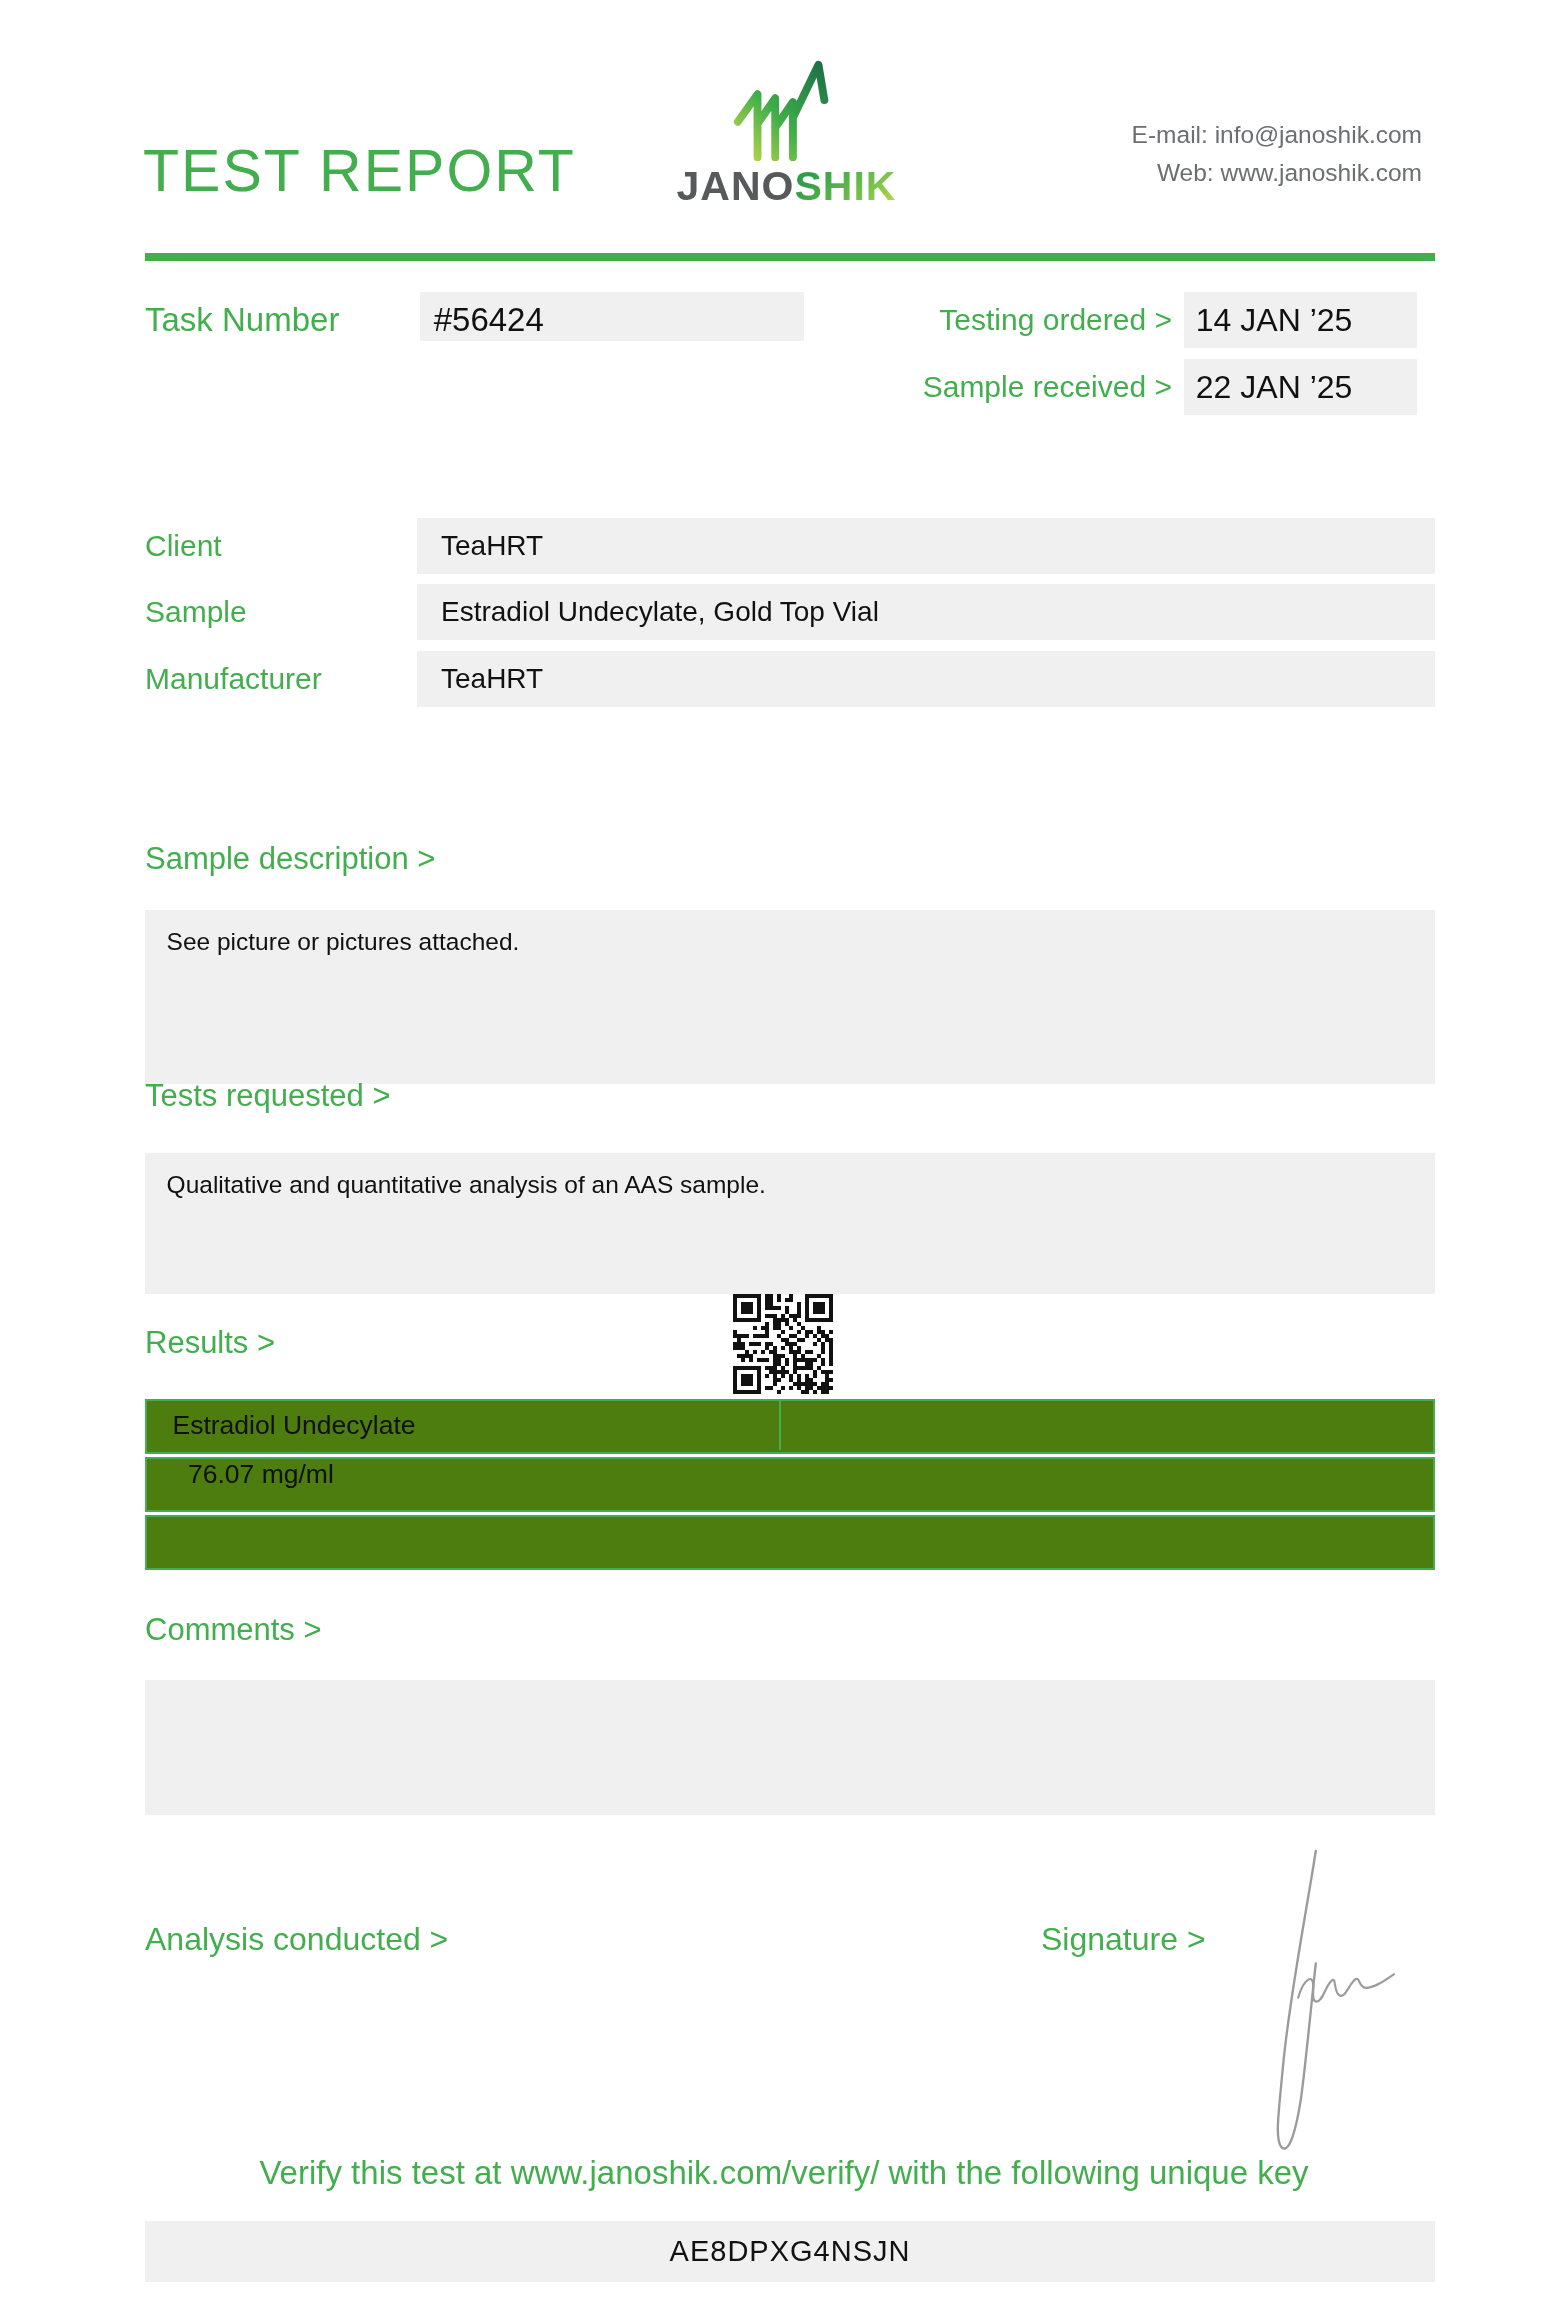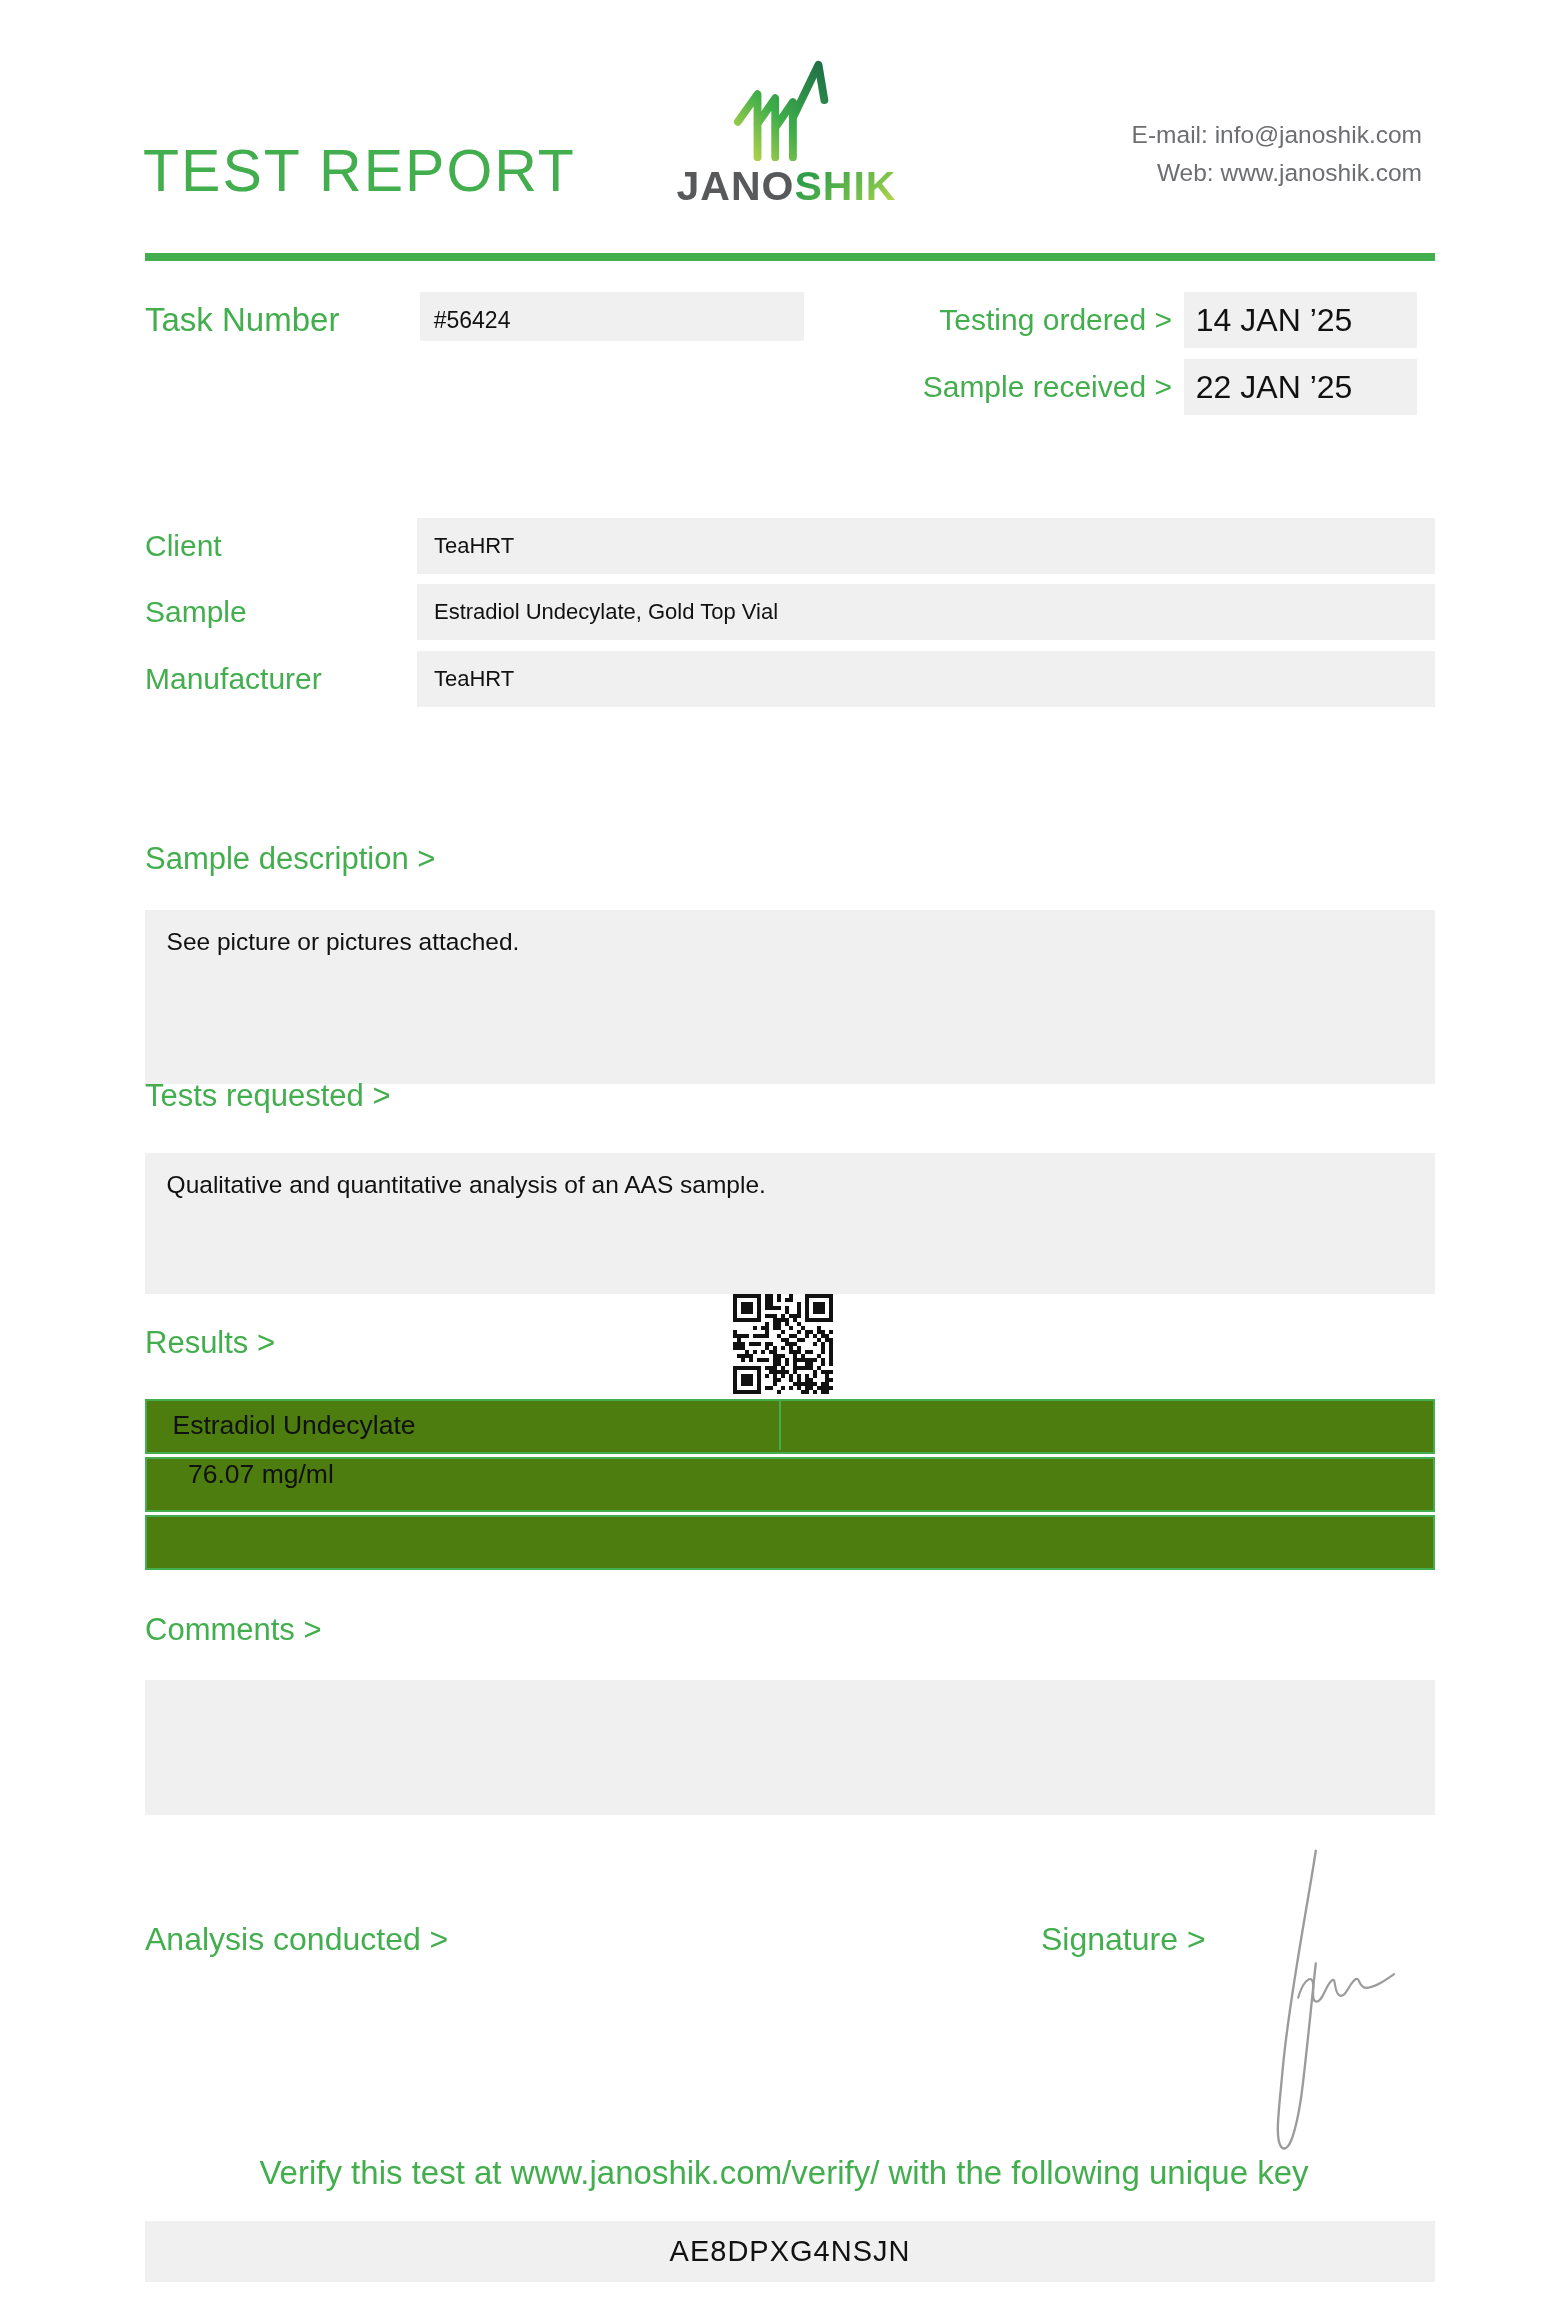--- a/index.html
+++ b/index.html
@@ -20,29 +20,29 @@
   .logo-icon{display:block;margin:0 auto;}
   .logotype{font-size:41px;font-weight:bold;letter-spacing:1px;line-height:43px;}
   .logotype .p1{color:var(--logo-gray);}
   .logotype .p2{background:linear-gradient(135deg,#2f9e49 20%,#7cc24b 70%,#c6da4a 100%);-webkit-background-clip:text;background-clip:text;color:transparent;}
   .contact{position:absolute;right:146px;top:116px;text-align:right;font-size:24.5px;line-height:38px;color:var(--contact-gray);}
   .rule{position:absolute;left:145px;top:253px;width:1290px;height:7.8px;background:var(--green);}
   .gbox{background:var(--box);}
 
   
   .task-label{position:absolute;left:145px;top:292px;font-size:33px;line-height:56px;color:var(--green);}
-  .task-box{position:absolute;left:420px;top:292px;width:384px;height:49px;line-height:56px;font-size:23px;padding-left:13.7px;box-sizing:border-box;}
+  .task-box{position:absolute;left:420px;top:292px;width:384px;height:49px;line-height:56px;font-size:33px;padding-left:13.7px;box-sizing:border-box;}
   .date-label{position:absolute;width:329px;left:843px;text-align:right;font-size:30px;line-height:56px;color:var(--green);}
   .date-box{position:absolute;left:1184px;width:233px;height:56px;line-height:56px;font-size:32px;padding-left:11.8px;box-sizing:border-box;}
   .r1{top:292px;} .r2{top:359px;}
 
   
   .field{position:absolute;left:145px;width:1290px;height:56px;}
   .field .flabel{position:absolute;left:0;top:0;font-size:30px;line-height:56px;color:var(--green);}
-  .field .fvalue{position:absolute;left:272px;right:0;top:0;height:56px;line-height:56px;font-size:22px;padding-left:17px;box-sizing:border-box;}
+  .field .fvalue{position:absolute;left:272px;right:0;top:0;height:56px;line-height:56px;font-size:28px;padding-left:24px;box-sizing:border-box;}
   .f1{top:518px;} .f2{top:584px;} .f3{top:651px;} .f4{top:717px;}
 
   
   .sec-h{position:absolute;left:145px;font-size:31px;color:var(--green);}
   .sec-box{position:absolute;left:145px;width:1290px;box-sizing:border-box;padding:15.7px 21.6px;font-size:24.5px;line-height:31px;}
   .h-desc{top:841px;} .b-desc{top:910px;height:174px;}
   .h-tests{top:1078px;} .b-tests{top:1153px;height:141px;}
   .h-results{top:1325px;} .h-comments{top:1612px;} .b-comments{top:1680px;height:135px;}
 
   

